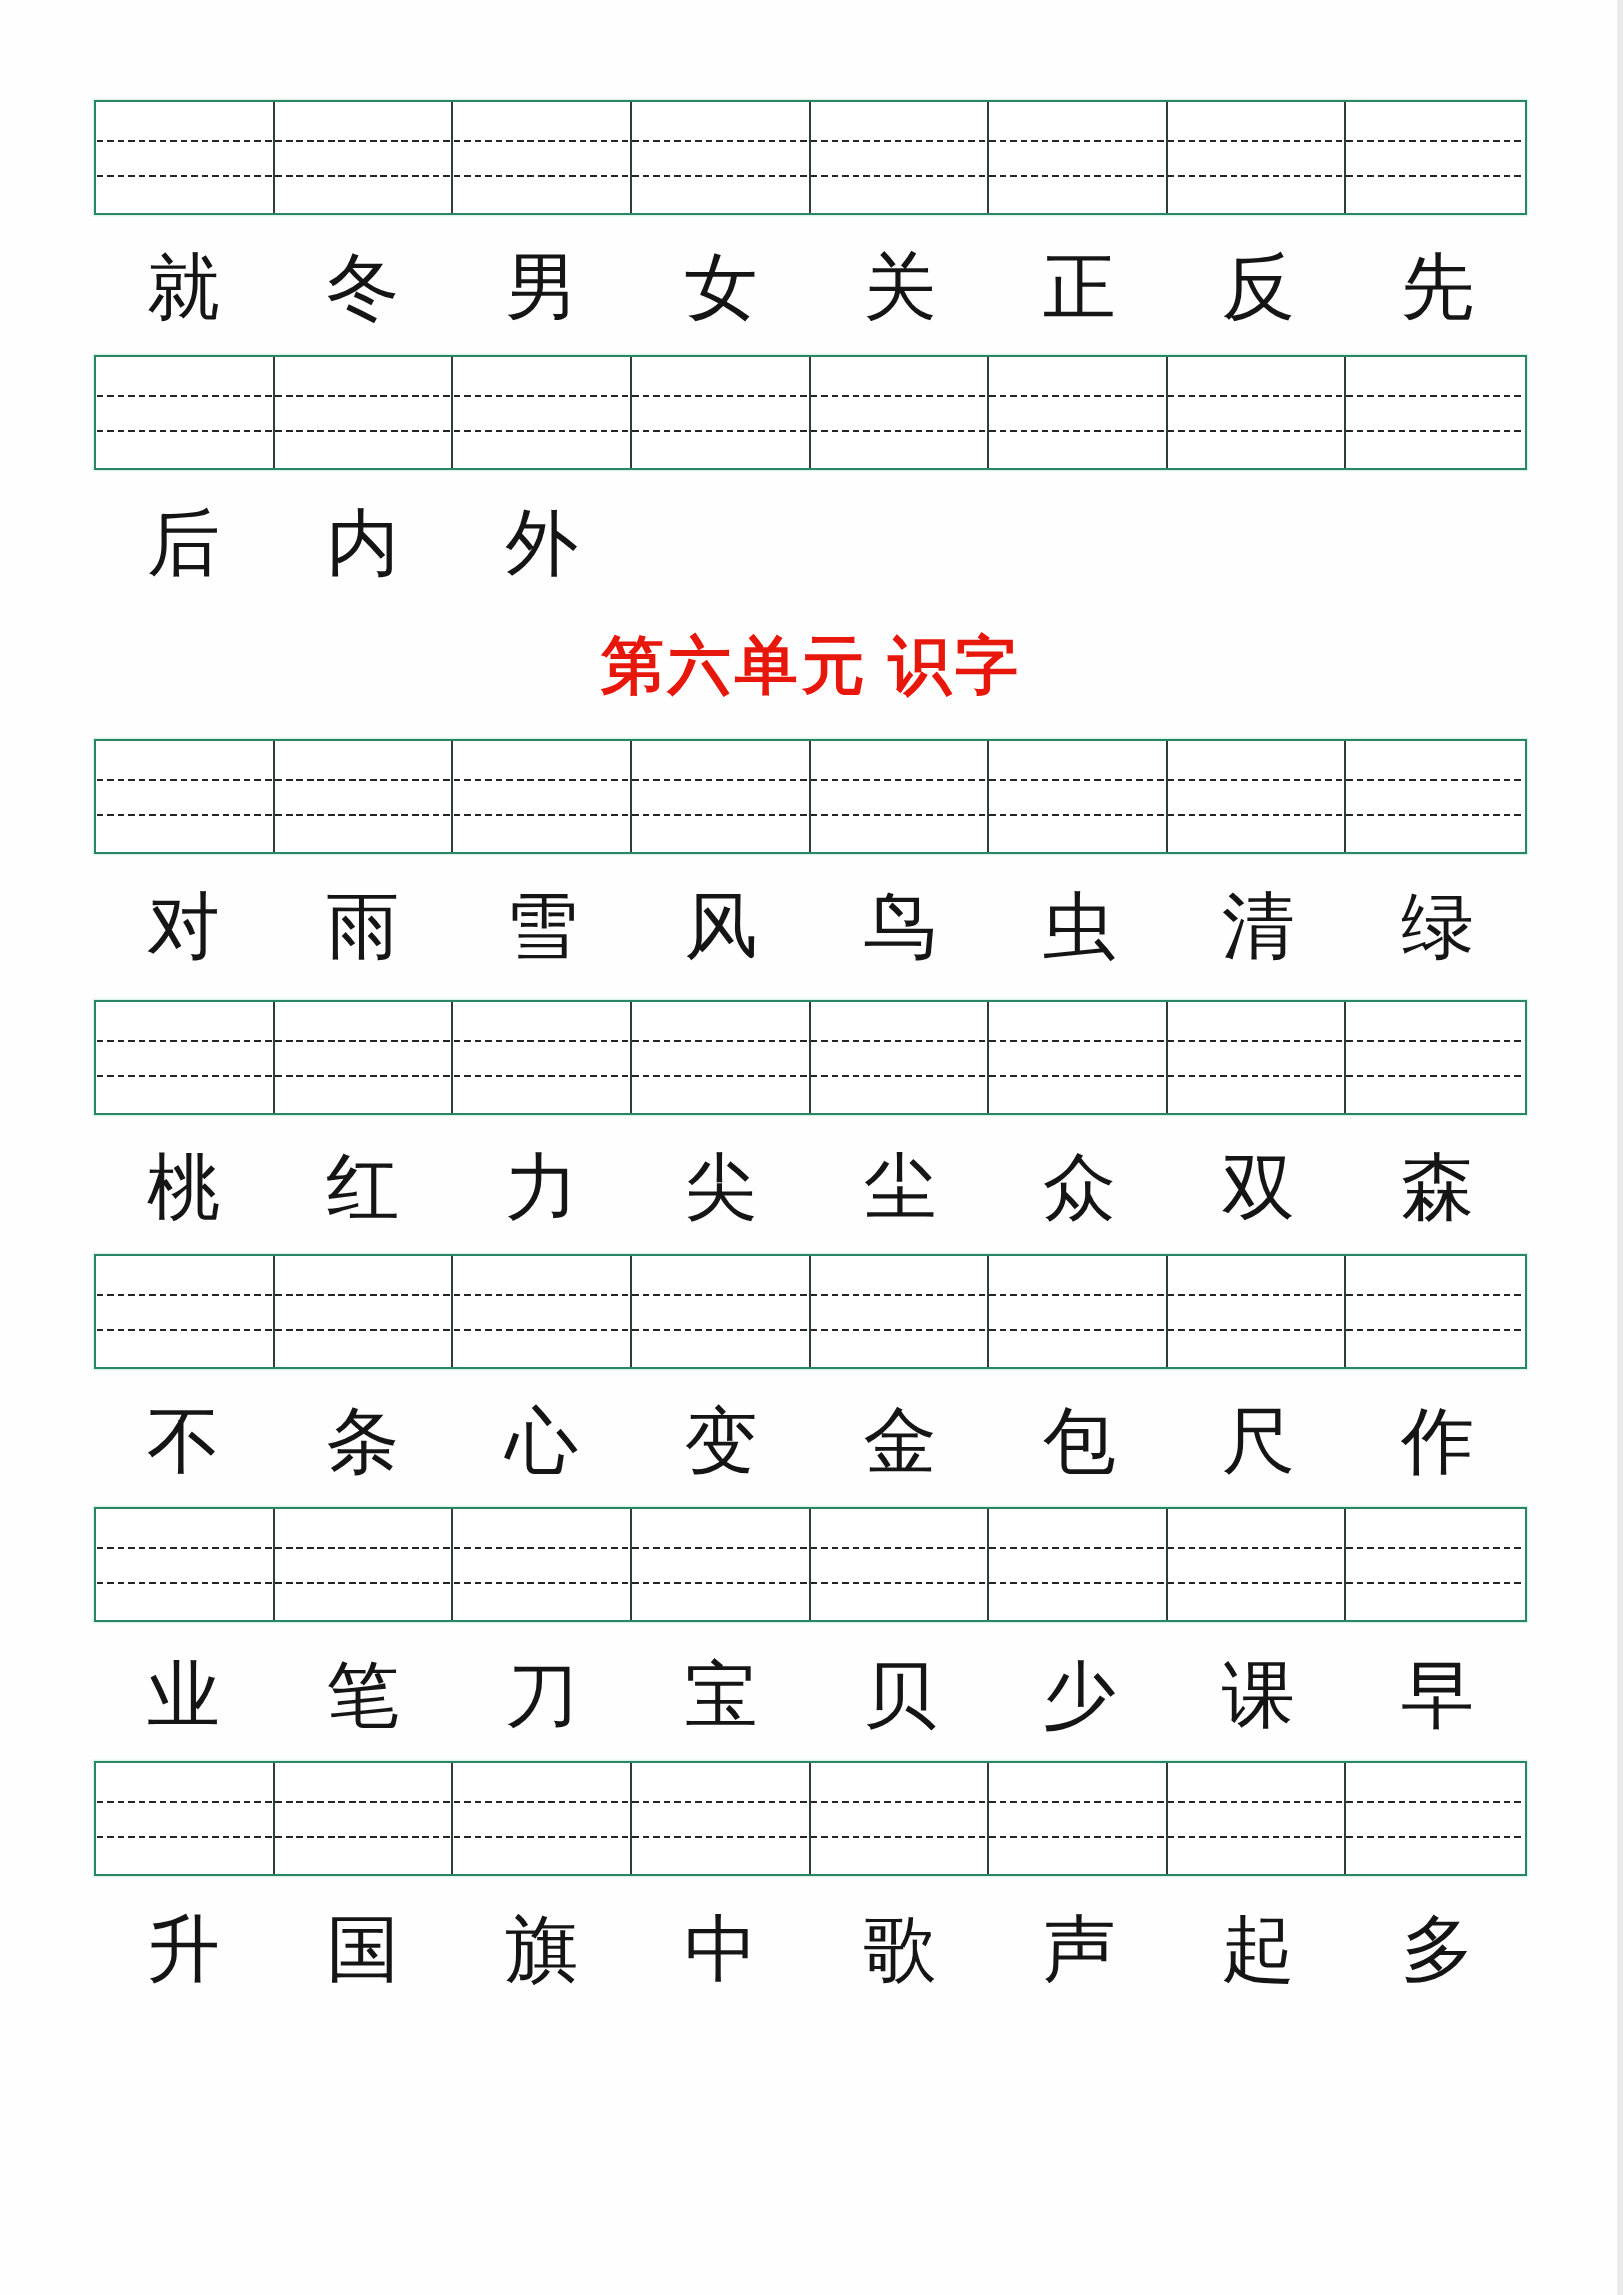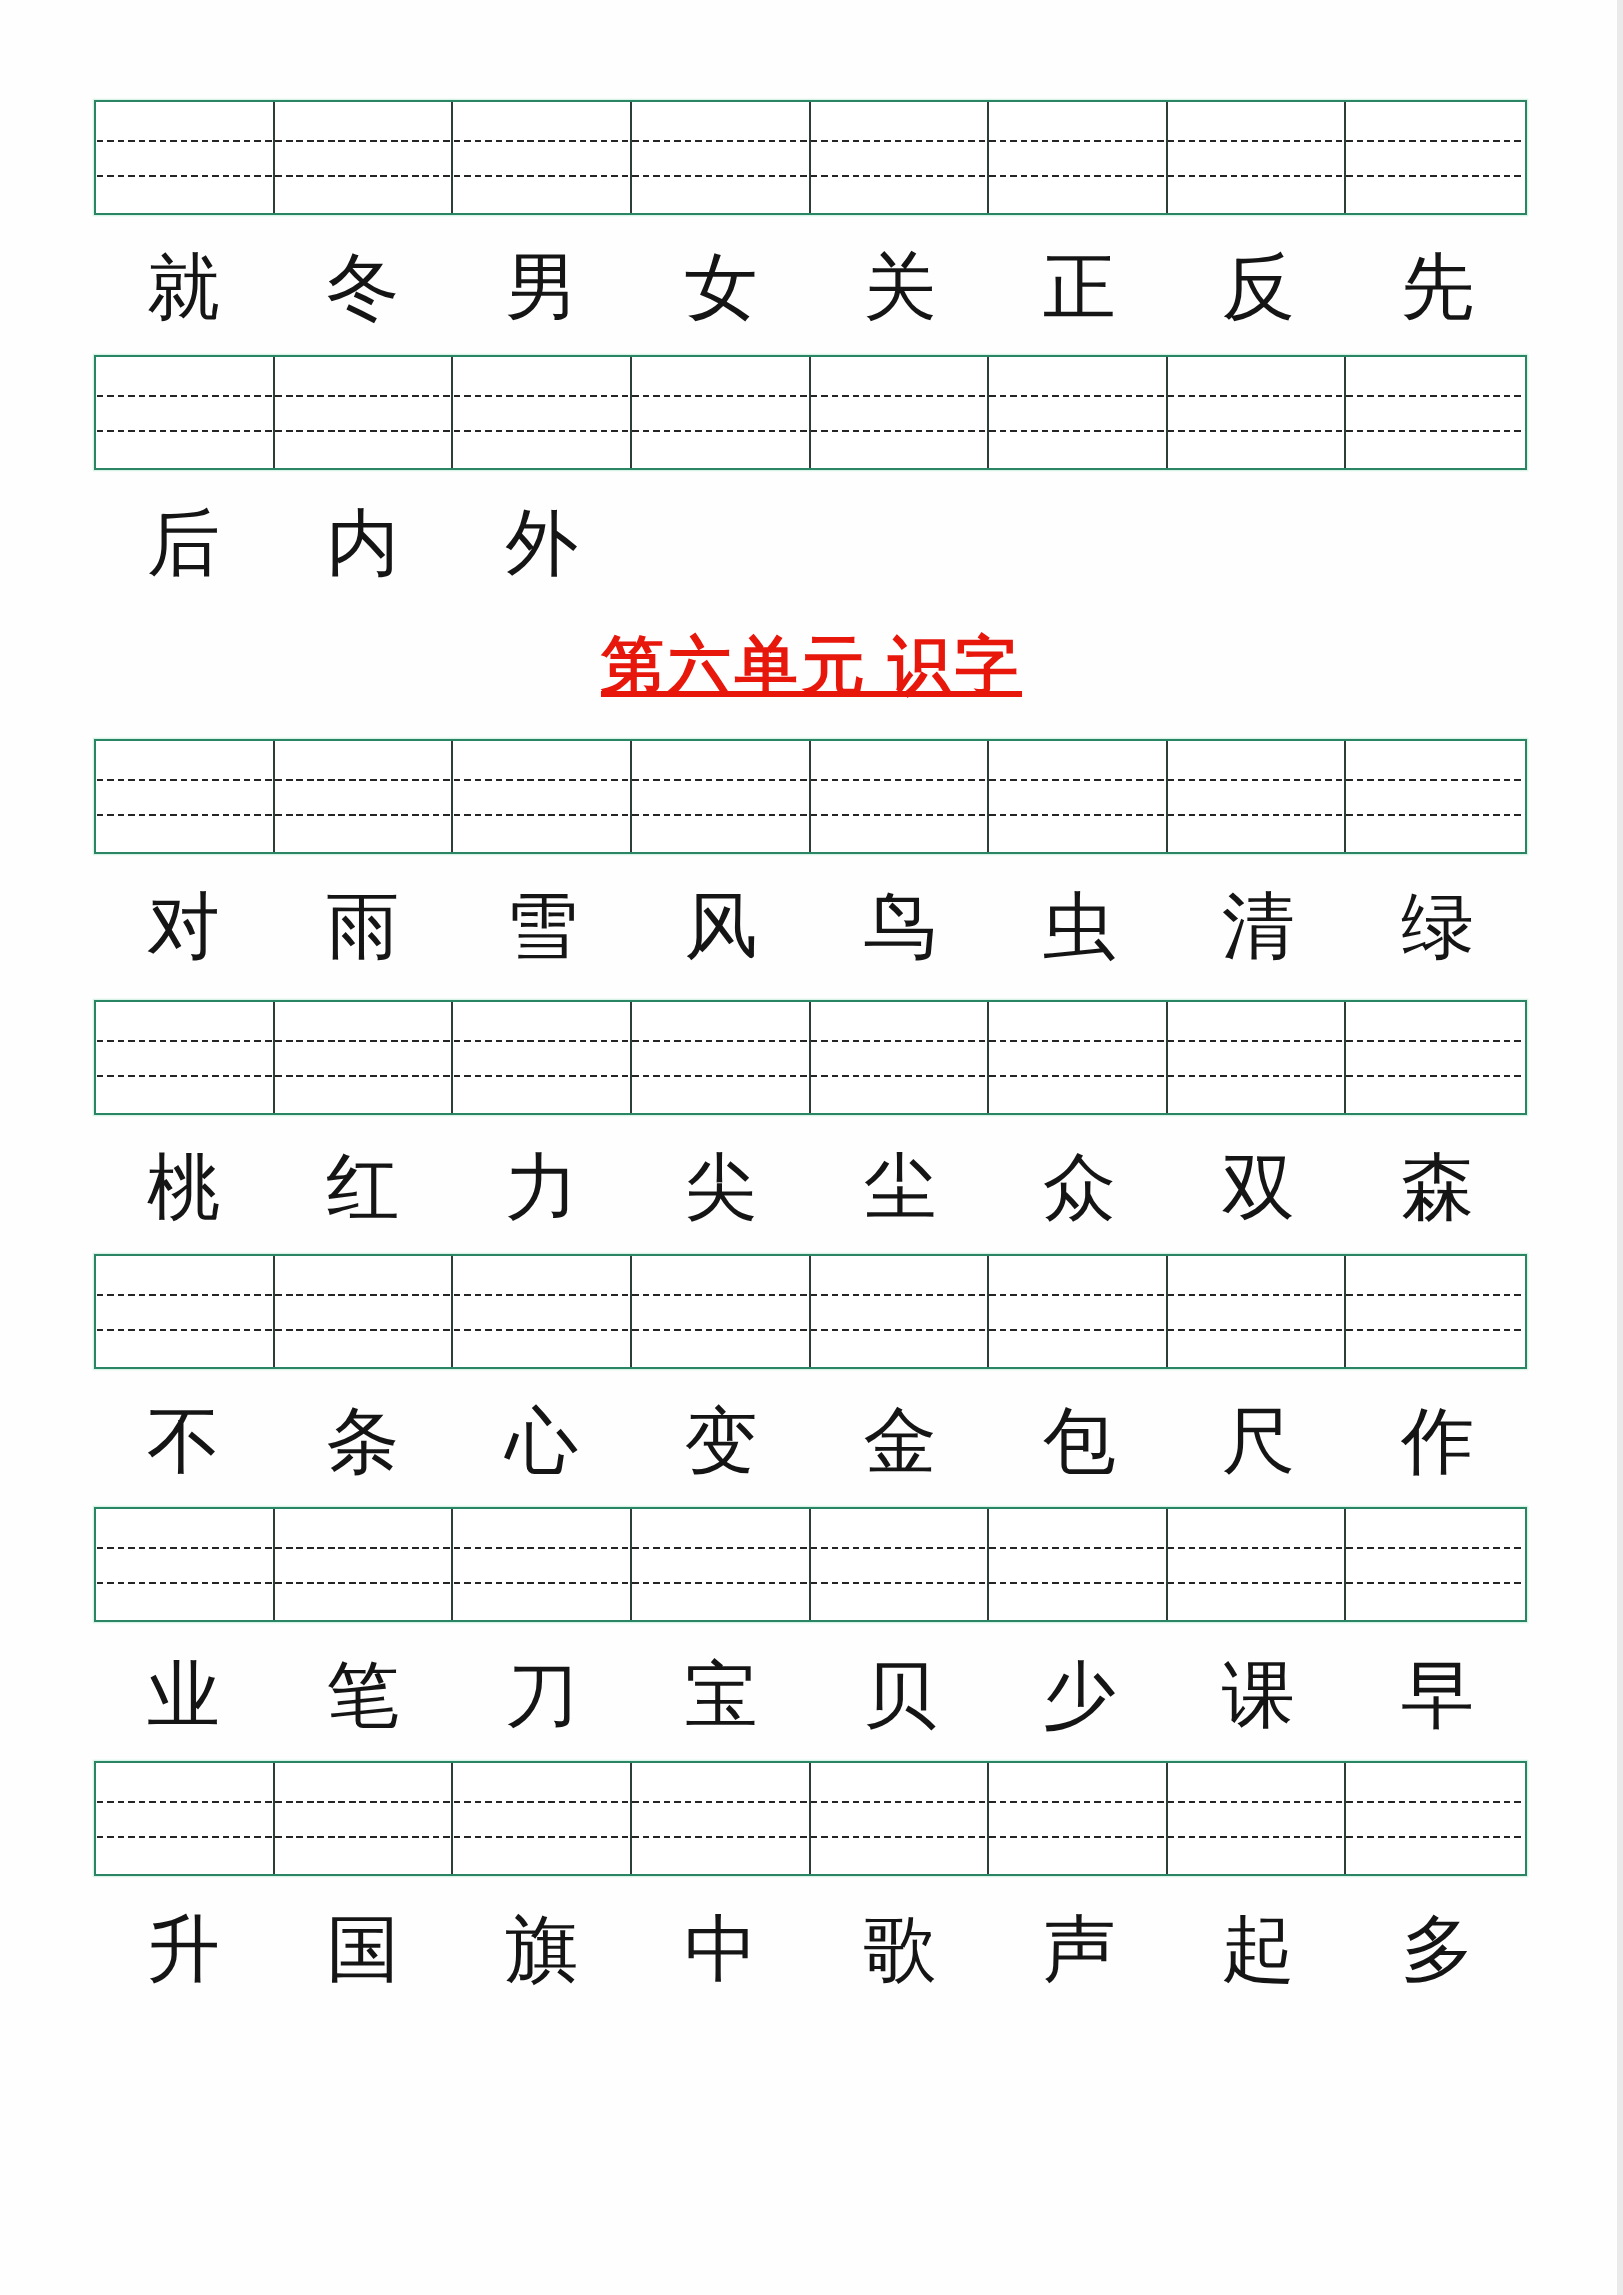--- a/index.html
+++ b/index.html
@@ -73,21 +73,20 @@
     top: 623px;
     width: 1623px;
     height: 86px;
     line-height: 86px;
     text-align: center;
     font-size: 63px;
     font-weight: 700;
     color: #e8170c;
     font-family: "Liberation Serif", serif;
     letter-spacing: 3.9px;
-    text-decoration: underline;
   }
 
   
   .g1 { top: 100px; }  .r1 { top: 226px; }
   .g2 { top: 355px; }  .r2 { top: 482px; }
   .g3 { top: 739px; } .r3 { top: 865px; }
   .g4 { top: 1000px; } .r4 { top: 1126px; }
   .g5 { top: 1254px; } .r5 { top: 1380px; }
   .g6 { top: 1507px; } .r6 { top: 1634px; }
   .g7 { top: 1761px; } .r7 { top: 1888px; }

